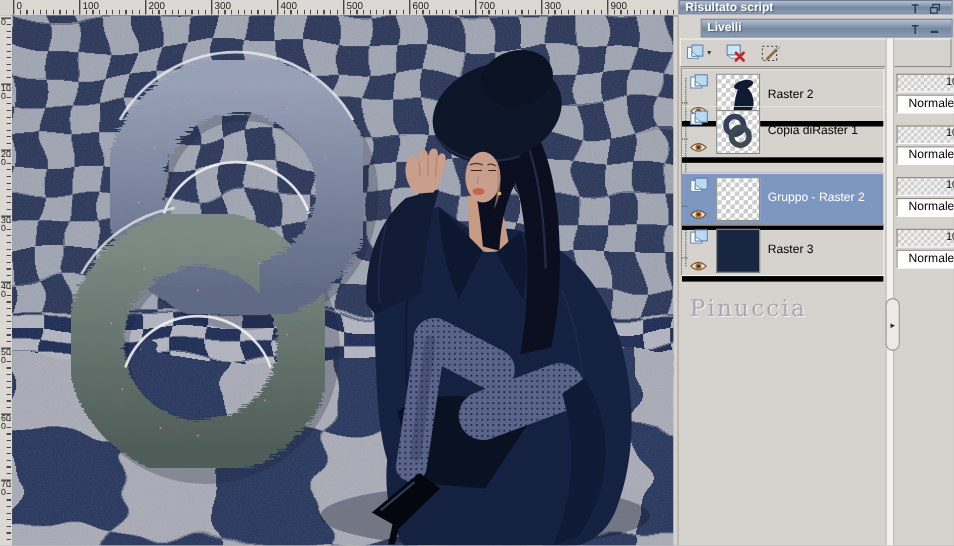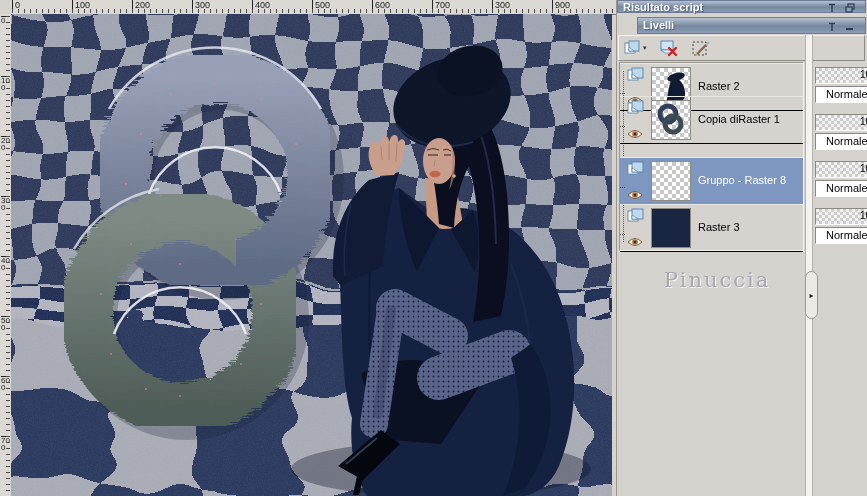--- a/index.html
+++ b/index.html
@@ -33,21 +33,21 @@
   
   #ltoolbar{position:absolute;left:1px;top:35px;width:247px;height:26px;
     background:#d6d3ce;border:1px solid;border-color:#f2f1ee #8e8b86 #8e8b86 #f2f1ee;box-sizing:border-box;}
   .tbtn{position:absolute;top:2px;height:20px;display:flex;align-items:center;cursor:pointer;padding:0 2px;}
   .tbtn svg{display:block}
   .dd{font-size:7px;color:#333;margin-left:2px;}
   
   #rows{position:absolute;left:2px;top:62px;width:185px;height:189px;background:#d6d3ce;
     border:1px solid;border-color:#9a978f #f4f3f0 #f4f3f0 #9a978f;box-sizing:border-box;}
   #rows::before{content:"";position:absolute;left:3px;top:8px;bottom:8px;border-left:1px dotted #55534e;}
-  .lrow{position:absolute;left:0;width:183px;height:47px;border-bottom:1px solid #000000;box-shadow:inset 0 1px #e9e7e3;cursor:pointer;}
+  .lrow{position:absolute;left:0;width:183px;height:47px;border-bottom:5px solid #000000;box-shadow:inset 0 1px #e9e7e3;cursor:pointer;}
   .lrow.sel{background:#7e97c0;}
   .lrow::before{content:"";position:absolute;left:0;top:30px;width:5px;border-top:1px dotted #55534e;}
   .licons{position:absolute;left:7px;top:4px;width:20px;}
   .pgico{display:block;margin-bottom:6px;}
   .eyeico{display:block;cursor:pointer;}
   .thumb{position:absolute;left:31px;top:4px;width:38px;height:38px;border:1px solid #8e8b86;overflow:hidden;cursor:pointer;}
   .thumb svg{position:absolute;left:0;top:0;}
   .lname{position:absolute;left:78px;top:17px;font-size:11px;color:#000;white-space:nowrap;}
   .sel .lname{color:#fff;}
   .checker{background-image:
@@ -65,21 +65,21 @@
     border:1px solid;border-color:#8a887f #ffffff #ffffff #8a887f;
     background-image:
       linear-gradient(45deg,#cdcdcd 25%,transparent 25%,transparent 75%,#cdcdcd 75%),
       linear-gradient(45deg,#cdcdcd 25%,#f2f2f2 25%,#f2f2f2 75%,#cdcdcd 75%);
     background-size:6px 6px;background-position:0 0,3px 3px;cursor:pointer;}
   .oval{position:absolute;left:44px;top:1px;font-size:10px;color:#000;}
   .bctl{position:absolute;left:198px;width:76px;height:17px;box-sizing:border-box;
     border:1px solid;border-color:#8a887f #ffffff #ffffff #8a887f;background:#fff;
     font-size:11px;color:#000;padding-left:10px;line-height:15px;cursor:pointer;}
   
-  #wmark{position:absolute;left:10px;top:268px;width:180px;text-align:center;
+  #wmark{position:absolute;left:10px;top:268px;width:180px;text-align:left;
     color:#aaa7b2;text-shadow:1px 1px 0 #f2f1f4;}
   #wm1{font-family:"DejaVu Serif",serif;font-size:21px;letter-spacing:2px;}
   #wm2{font-family:"DejaVu Serif",serif;font-size:12px;letter-spacing:1px;margin-top:2px;}
 </style>
 </head>
 <body>
 
 <div id="workspace">
 
   <div id="corner"></div>
@@ -385,21 +385,21 @@
         </span>
         <span class="eyeico">
           <svg width="16" height="10" viewBox="0 0 16 10">
               <path d="M1,5 Q8,-2 15,5 Q8,12 1,5 Z" fill="#f6f1e7" stroke="#7a5b3a"></path>
               <circle cx="8" cy="5" r="2.8" fill="#a9703a"></circle>
               <circle cx="8" cy="5" r="1.2" fill="#3a2414"></circle>
             </svg>
         </span>
       </span>
       <span class="thumb checker"></span>
-      <span class="lname">Gruppo - Raster 8</span>
+      <span class="lname">Gruppo - Raster 2</span>
     </div>
 
     <div class="lrow" style="top:141px">
       <span class="licons">
         <span class="pgico">
           <svg width="18" height="15" viewBox="0 0 18 15">
               <rect x="1" y="3" width="10" height="10" fill="#fff" stroke="#6b8cab"></rect>
               <rect x="5" y="1" width="11" height="10" fill="#bcd9f0" stroke="#5a87b0"></rect>
               <path d="M5,7 L5,11 L11,11 Z" fill="#fff" stroke="#5a87b0" stroke-width="0.8"></path>
             </svg>

